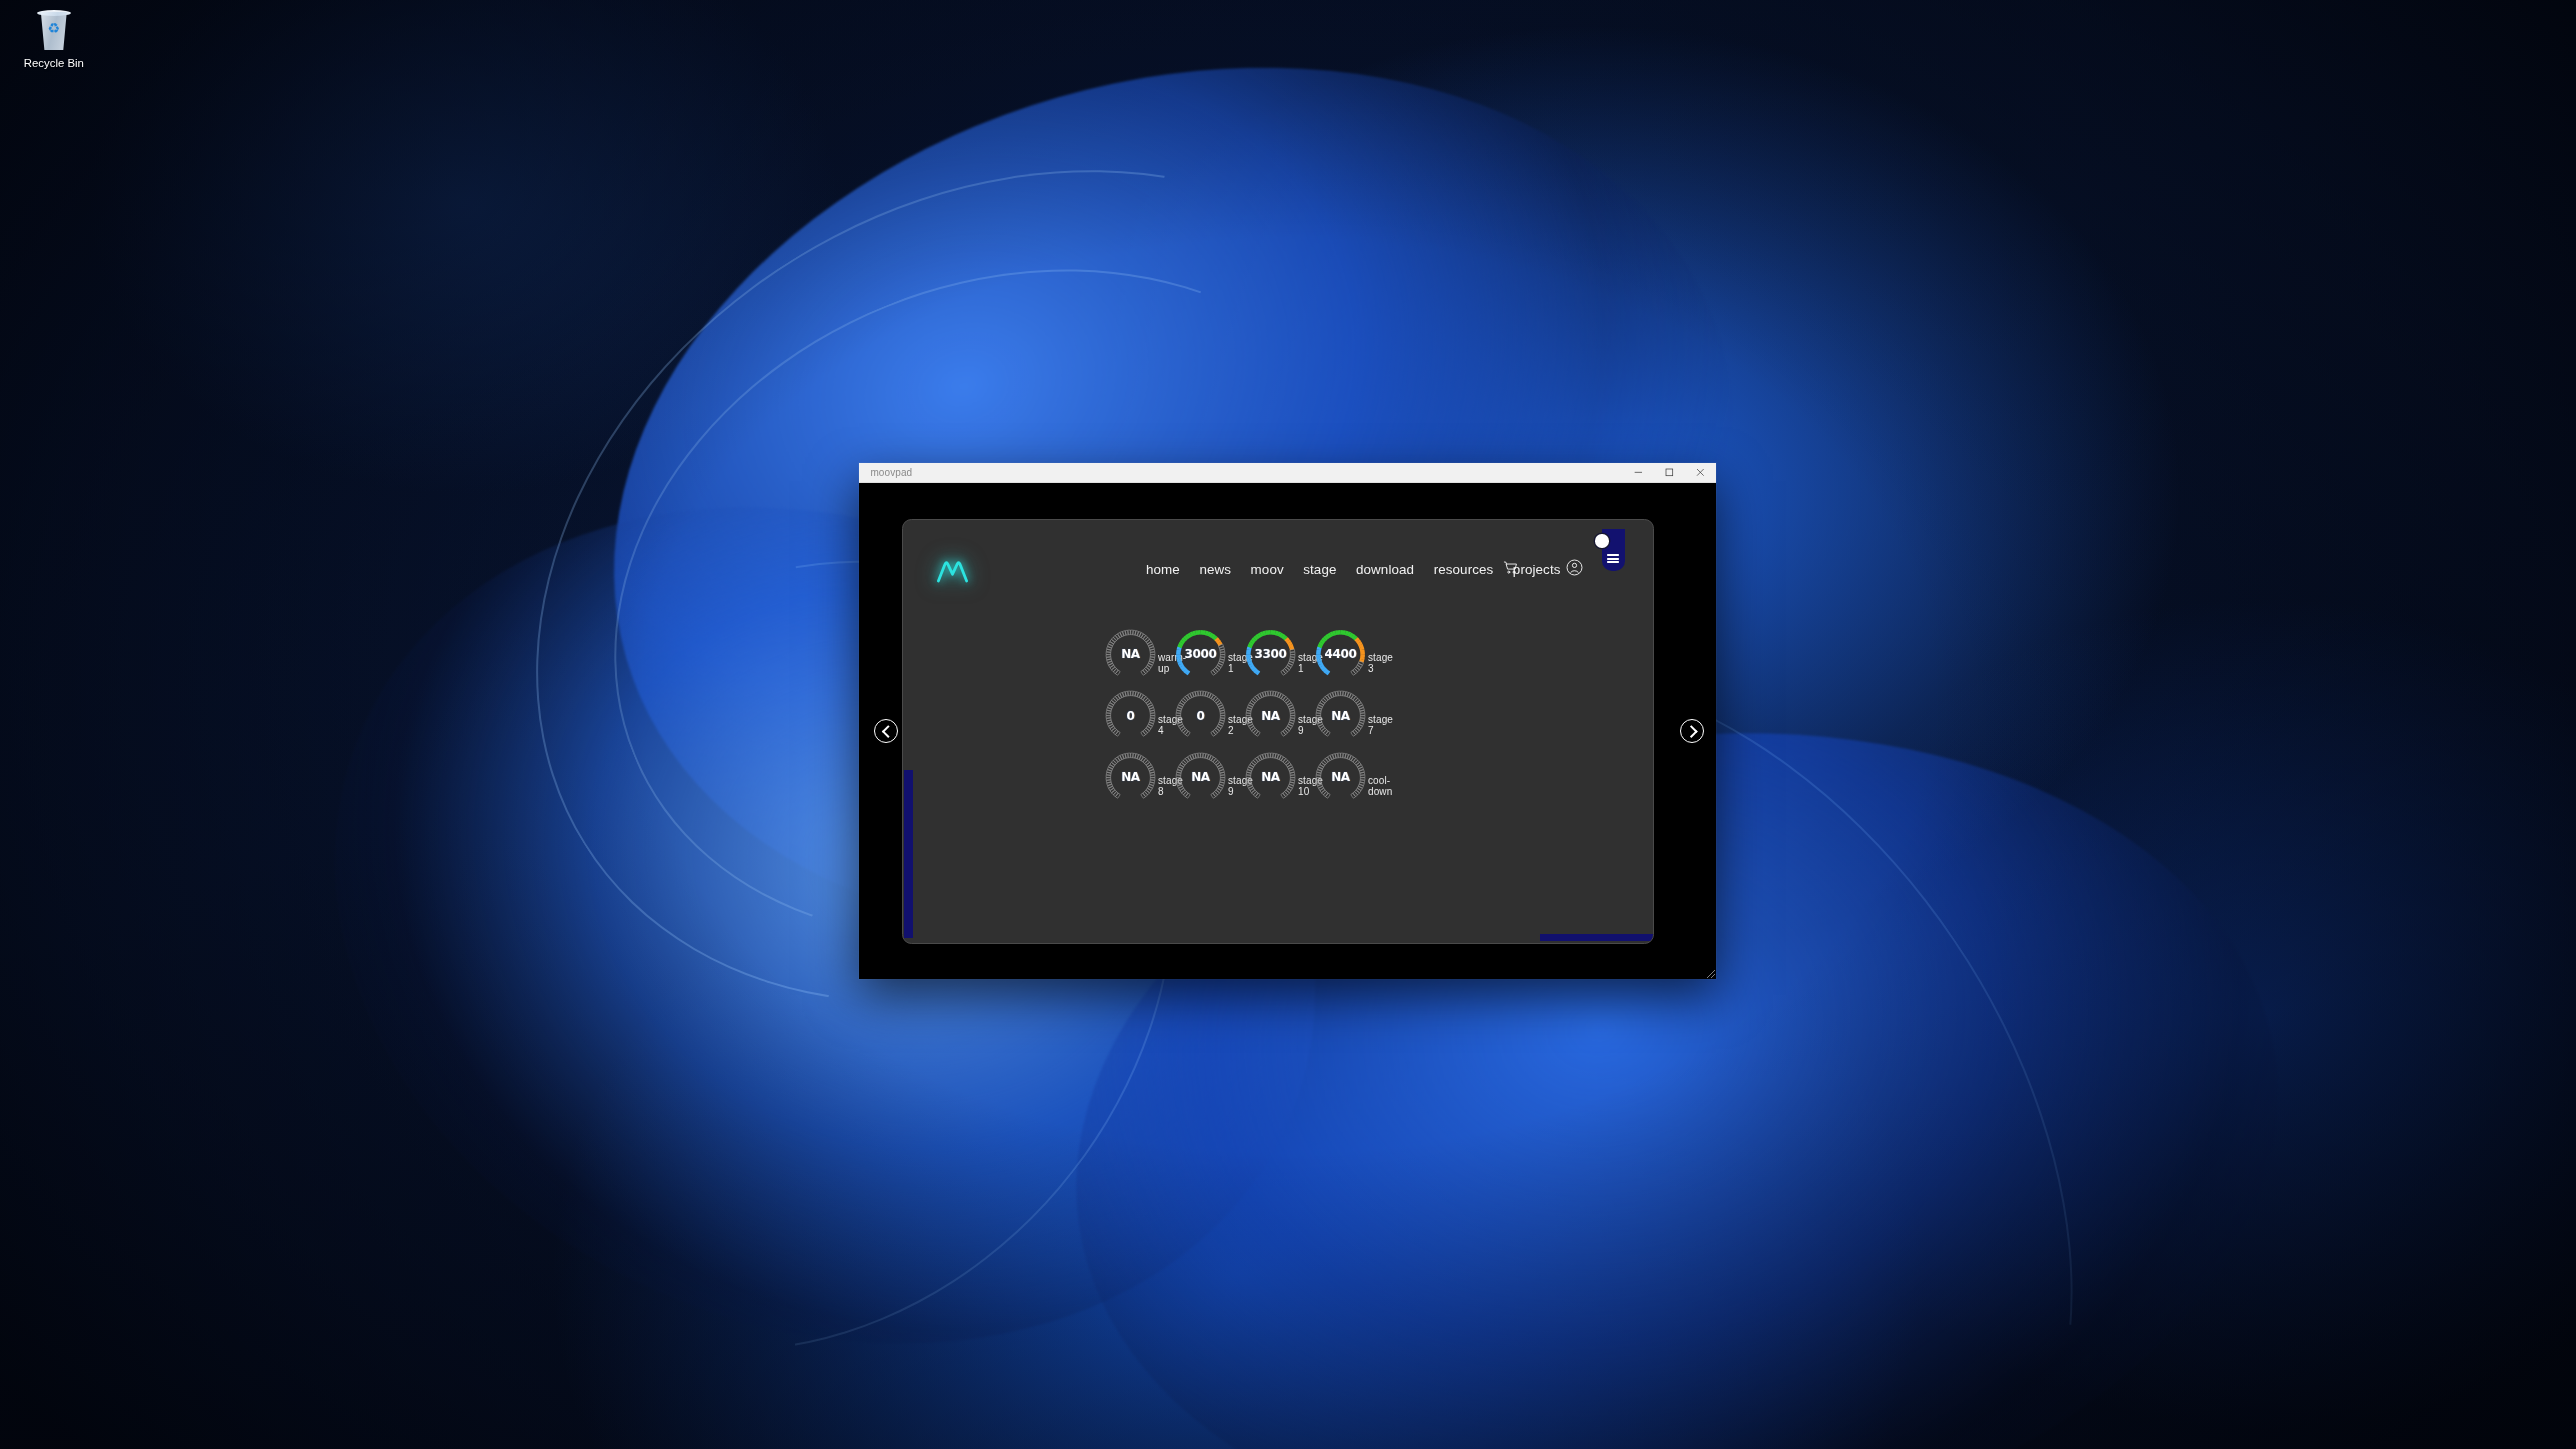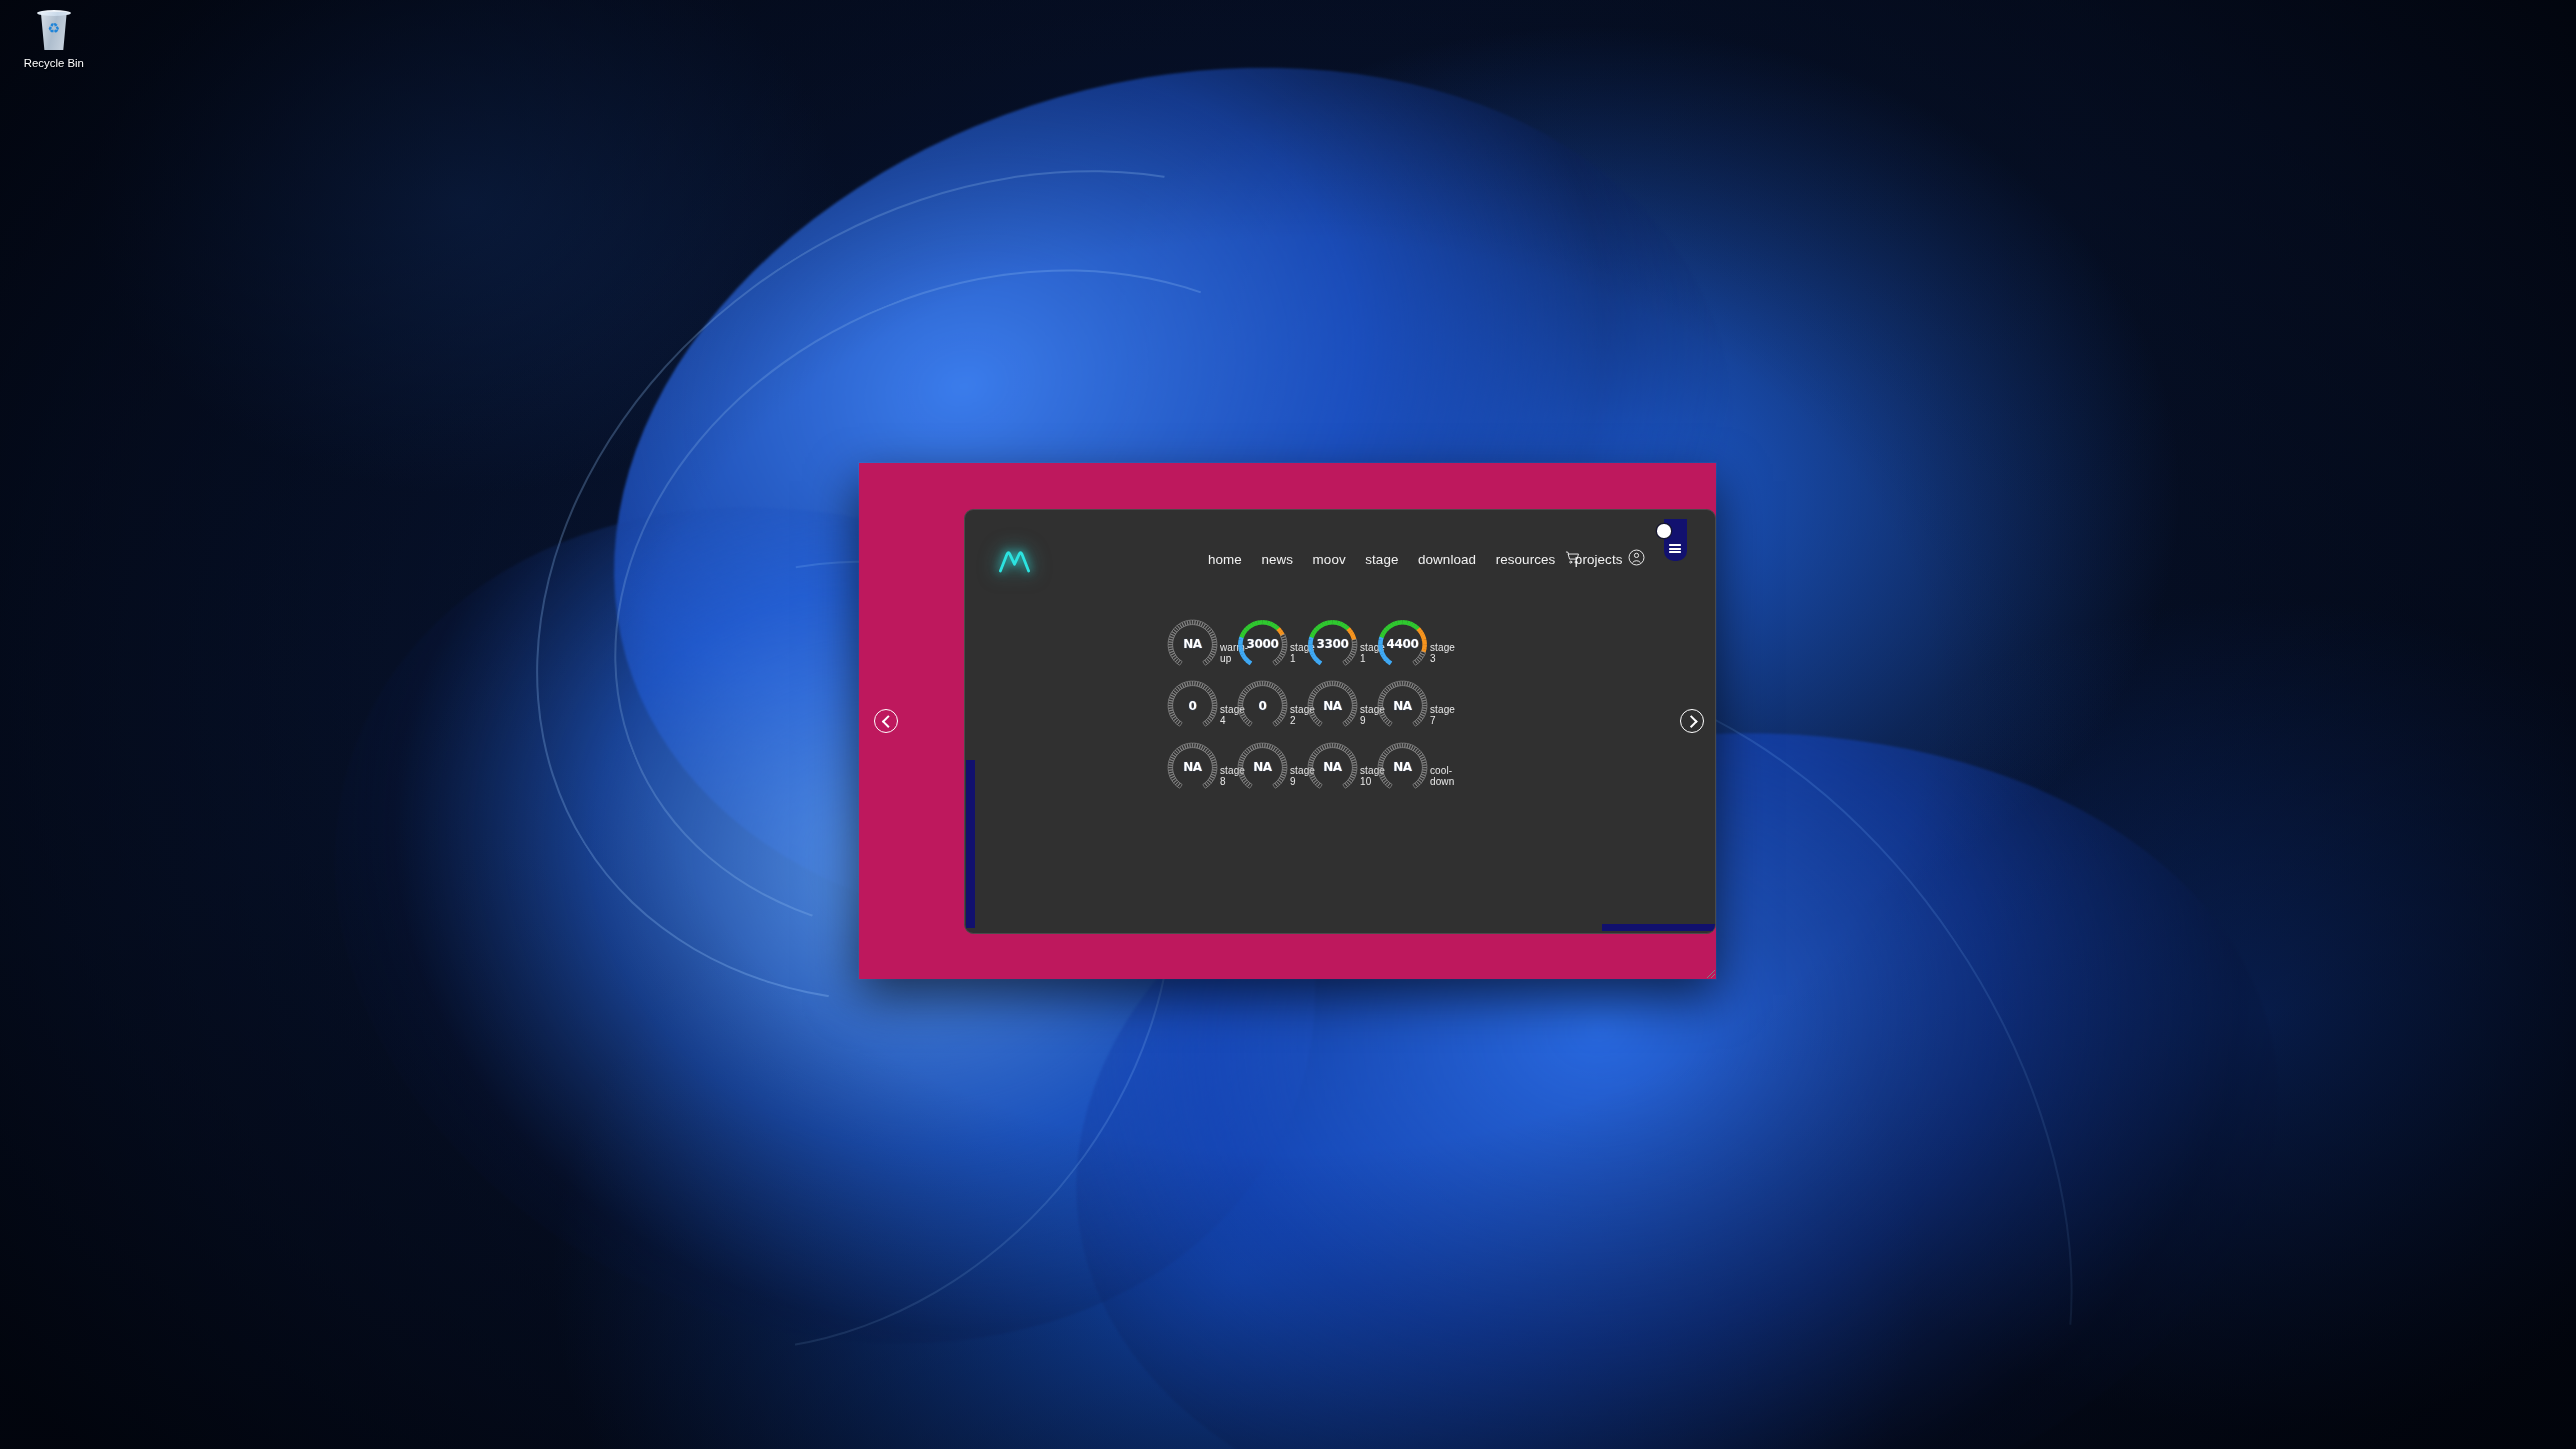--- a/index.html
+++ b/index.html
@@ -96,22 +96,22 @@
     letter-spacing:0.1px; flex:1;
   }
   .win-btn {
     width:31px; height:20px; display:flex; align-items:center; justify-content:center;
     color:#3c3c3c;
   }
   .win-btn svg { display:block; }
 
   
   #client-area {
-    flex:1; position:relative; background:#be185d;
-    display:flex; align-items:center; justify-content:flex-end;padding-left:43px;
+    flex:1; position:relative; background:#000000;
+    display:flex; align-items:center; justify-content:flex-start;padding-left:43px;
   }
 
   
   .nav-arrow {
     position:absolute; top:50%; transform:translateY(-50%);
     width:24px; height:24px; border-radius:50%;
     border:1.7px solid #ffffff;
     display:flex; align-items:center; justify-content:center;
     z-index:20;
   }
@@ -263,20 +263,39 @@
   <div class="bin-glyph">
     <div class="bin-lip"></div>
     <div class="bin-body"></div>
     <div class="bin-mark">♻</div>
   </div>
   <div>Recycle Bin</div>
 </div>
 
 <div id="app-window">
 
+  <div id="title-bar">
+    <div id="window-title">moovpad</div>
+    <div class="win-btn">
+      <svg width="8.7" height="8.7" viewBox="0 0 13 13">
+          <line x1="1" y1="6.5" x2="12" y2="6.5" stroke="#3c3c3c" stroke-width="1.1"></line>
+        </svg>
+    </div>
+    <div class="win-btn">
+      <svg width="8.7" height="8.7" viewBox="0 0 13 13">
+          <rect x="1.5" y="1.5" width="10" height="10" fill="none" stroke="#3c3c3c" stroke-width="1.1"></rect>
+        </svg>
+    </div>
+    <div class="win-btn" id="close-button">
+      <svg width="8.7" height="8.7" viewBox="0 0 13 13">
+          <line x1="1.5" y1="1.5" x2="11.5" y2="11.5" stroke="#3c3c3c" stroke-width="1.1"></line>
+          <line x1="11.5" y1="1.5" x2="1.5" y2="11.5" stroke="#3c3c3c" stroke-width="1.1"></line>
+        </svg>
+    </div>
+  </div>
 
   <div id="client-area">
 
     <div class="nav-arrow" id="prev-arrow">
       <span class="chev chev-l"></span>
     </div>
     <div class="nav-arrow" id="next-arrow">
       <span class="chev chev-r"></span>
     </div>
 

